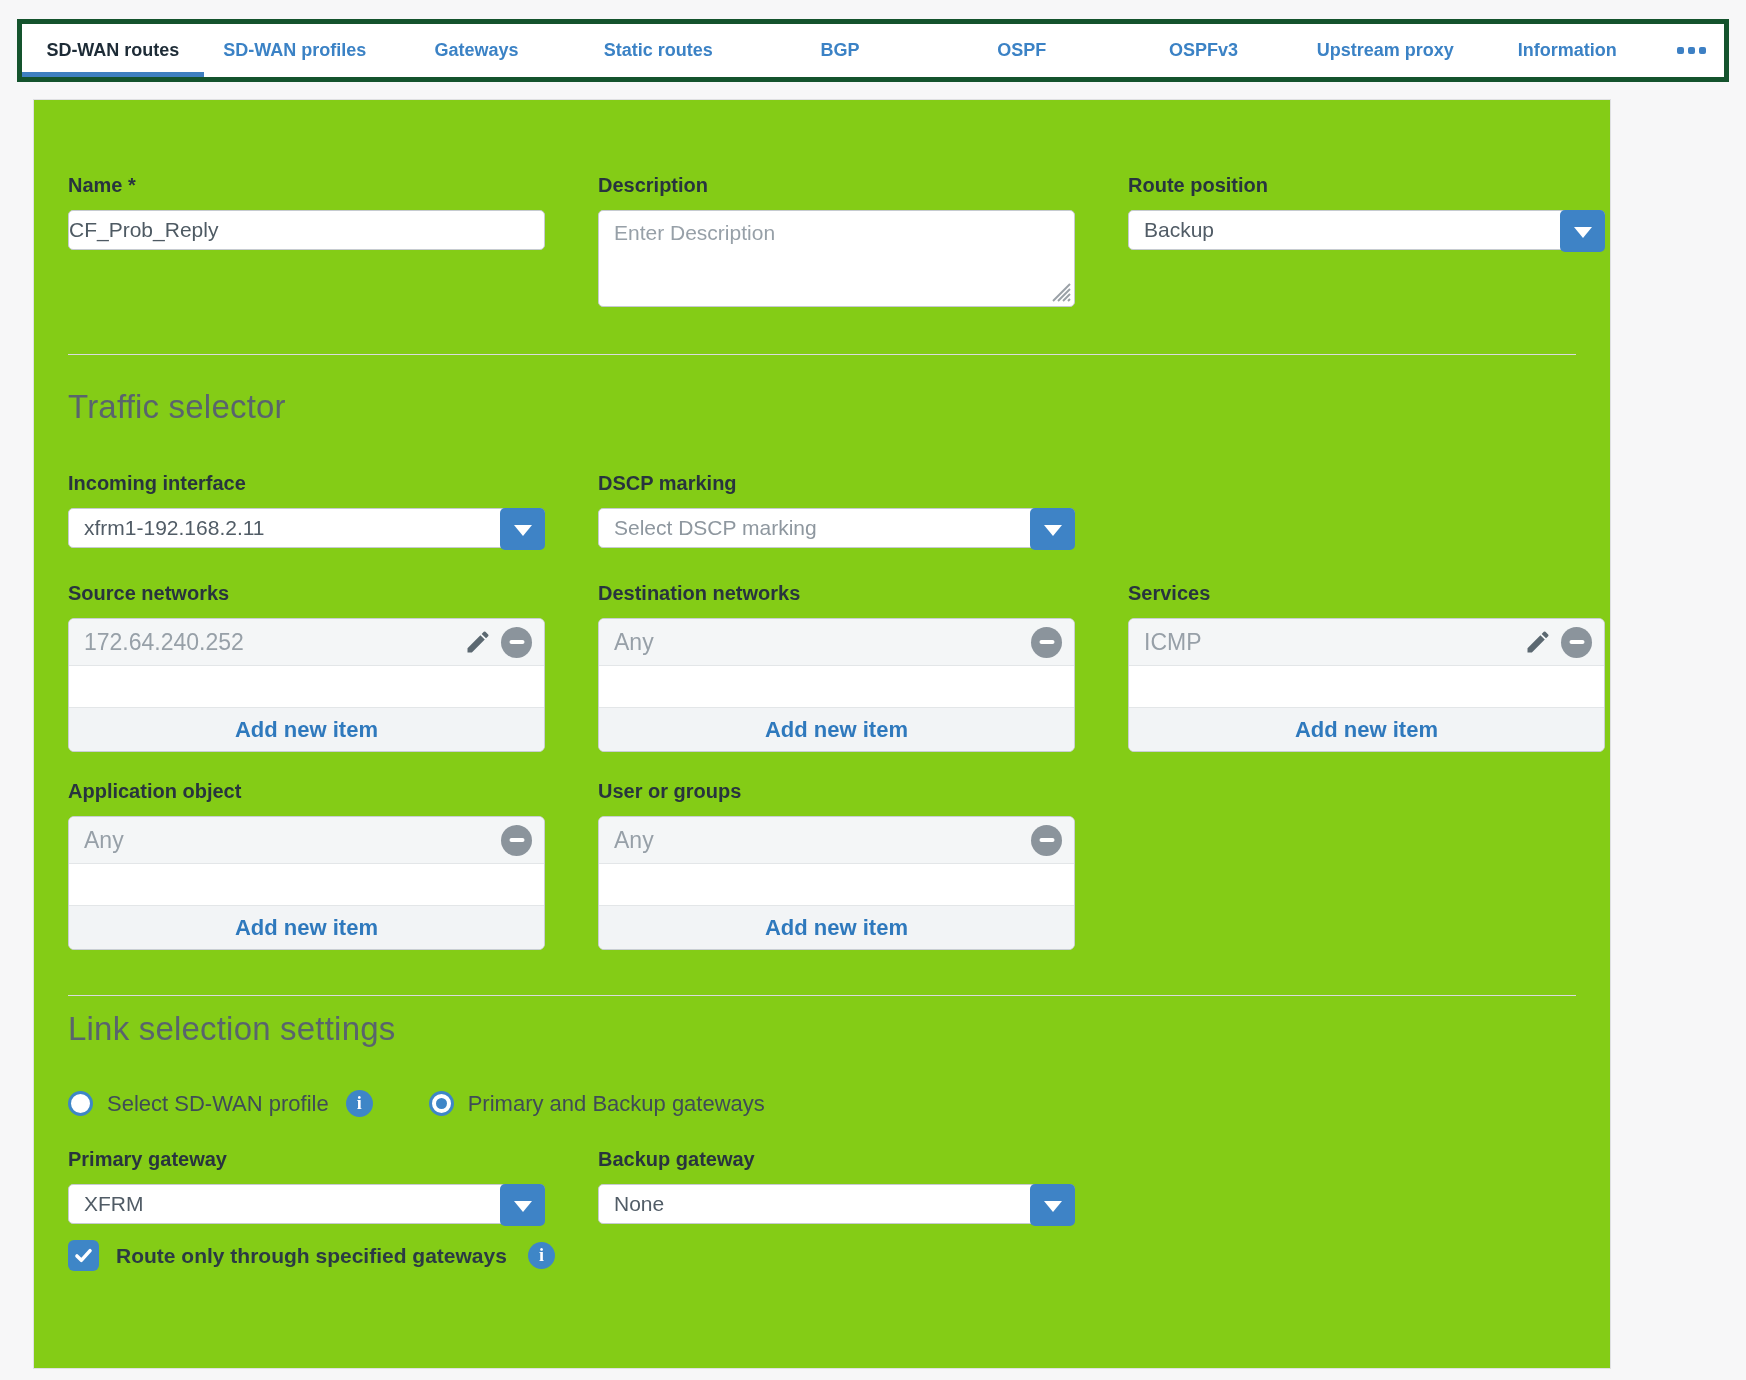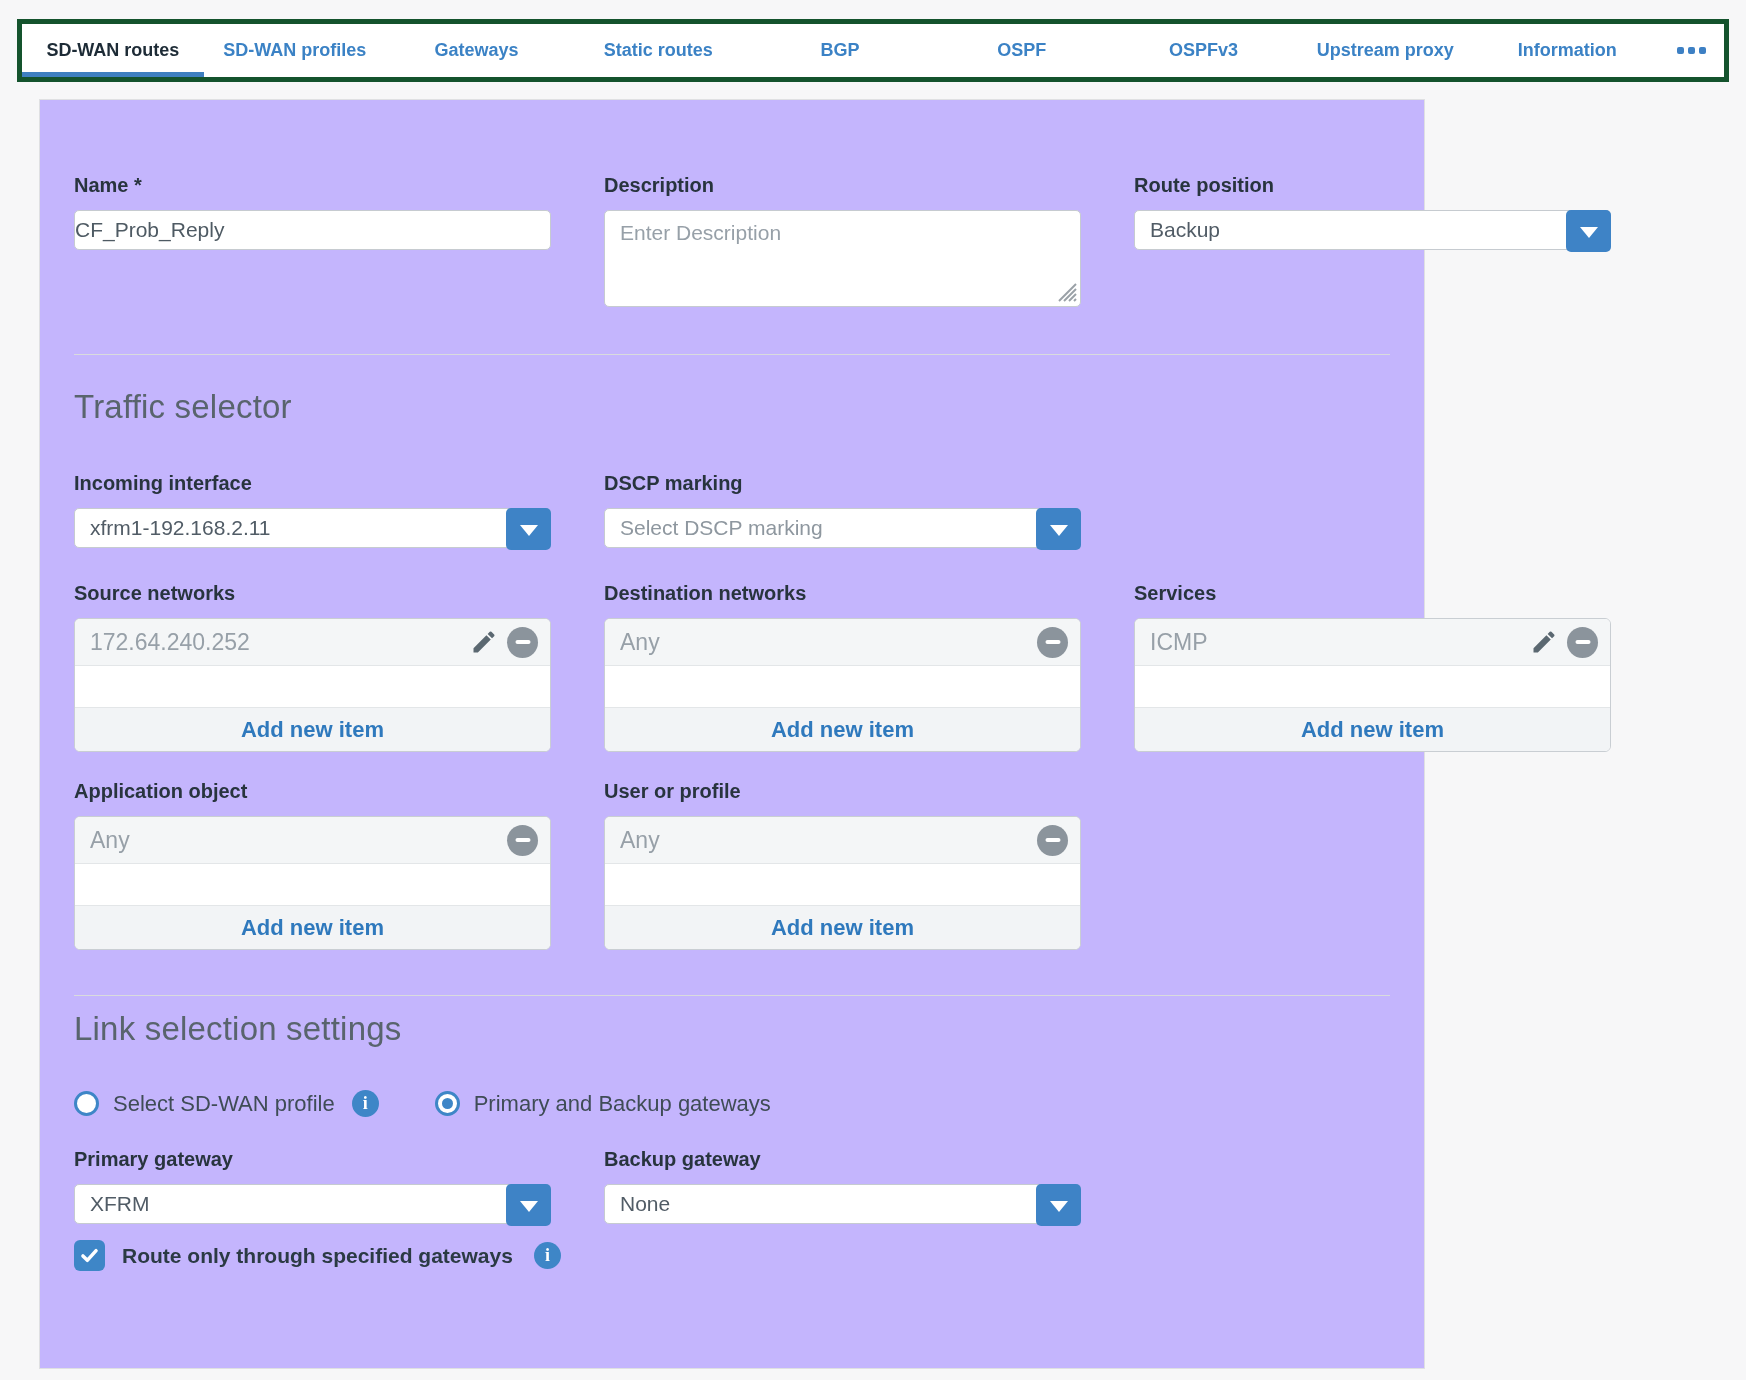--- a/index.html
+++ b/index.html
@@ -25,22 +25,22 @@
   }
   .tab.active { color:#1d2b36; border-bottom-color:#3e7fc0; }
   .tab-more {
     flex:0 0 66px; display:flex; align-items:center; justify-content:center; cursor:pointer;
   }
   .ellipsis { display:flex; gap:4px; }
   .ellipsis span { width:7px; height:7px; border-radius:2px; background:#3d80c4; display:block; }
 
   
   .card {
-    position:absolute; left:39px; top:99px; width:1386px; height:1270px;
-    background:#c4b5fd; border:1px solid #dfe0e2;
+    position:absolute; left:33px; top:99px; width:1578px; height:1270px;
+    background:#84cc16; border:1px solid #dfe0e2;
     padding:74px 34px 0 34px;
   }
 
   .row { display:grid; grid-template-columns:477px 477px 477px; column-gap:53px; align-items:start; }
 
   .field-label { display:block; font-size:20px; font-weight:bold; color:#28343e; margin-bottom:13px; }
 
   .text-input {
     width:100%; height:40px; border:1px solid #c6cbd0; border-radius:5px;
     font-family:inherit; font-size:21px; color:#4e5a63; padding:0 0; background:#fff; outline:none;
@@ -277,21 +277,21 @@
                 <span class="minus-circle"></span>
               </button>
           </span>
         </div>
         <div class="li-spacer"></div>
         <div class="li-add">Add new item</div>
       </div>
     </div>
 
     <div>
-      <span class="field-label">User or profile</span>
+      <span class="field-label">User or groups</span>
       <div class="listbox">
         <div class="li-item">
           <span>Any</span>
           <span class="li-icons">
             <button class="icon-btn">
                 <span class="minus-circle"></span>
               </button>
           </span>
         </div>
         <div class="li-spacer"></div>

